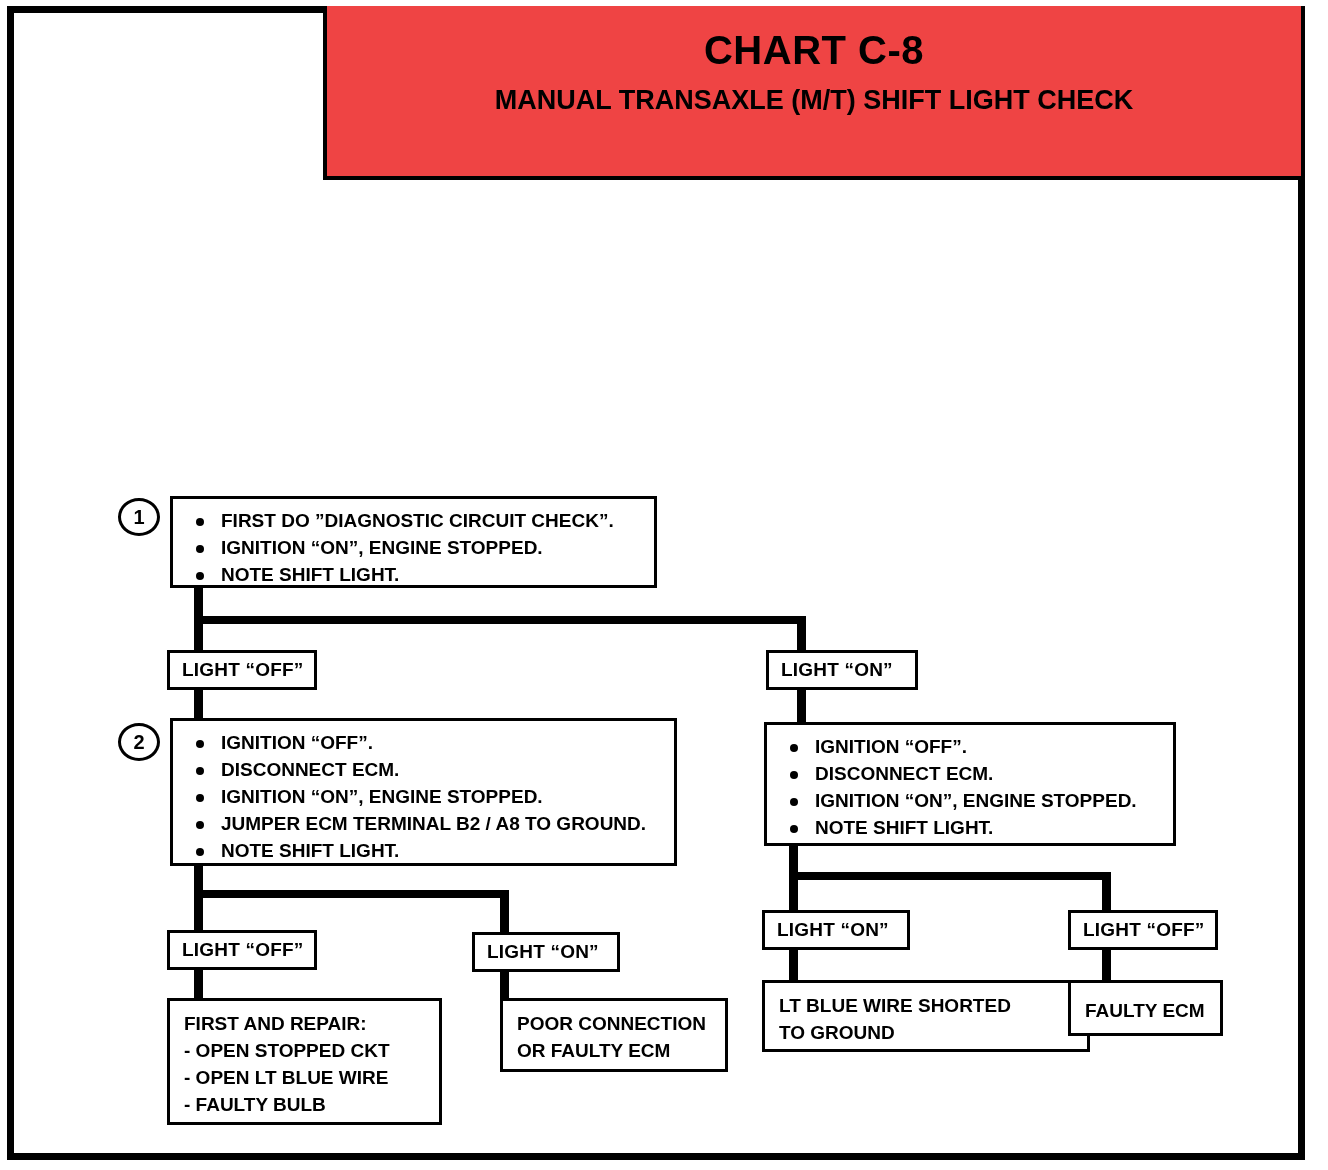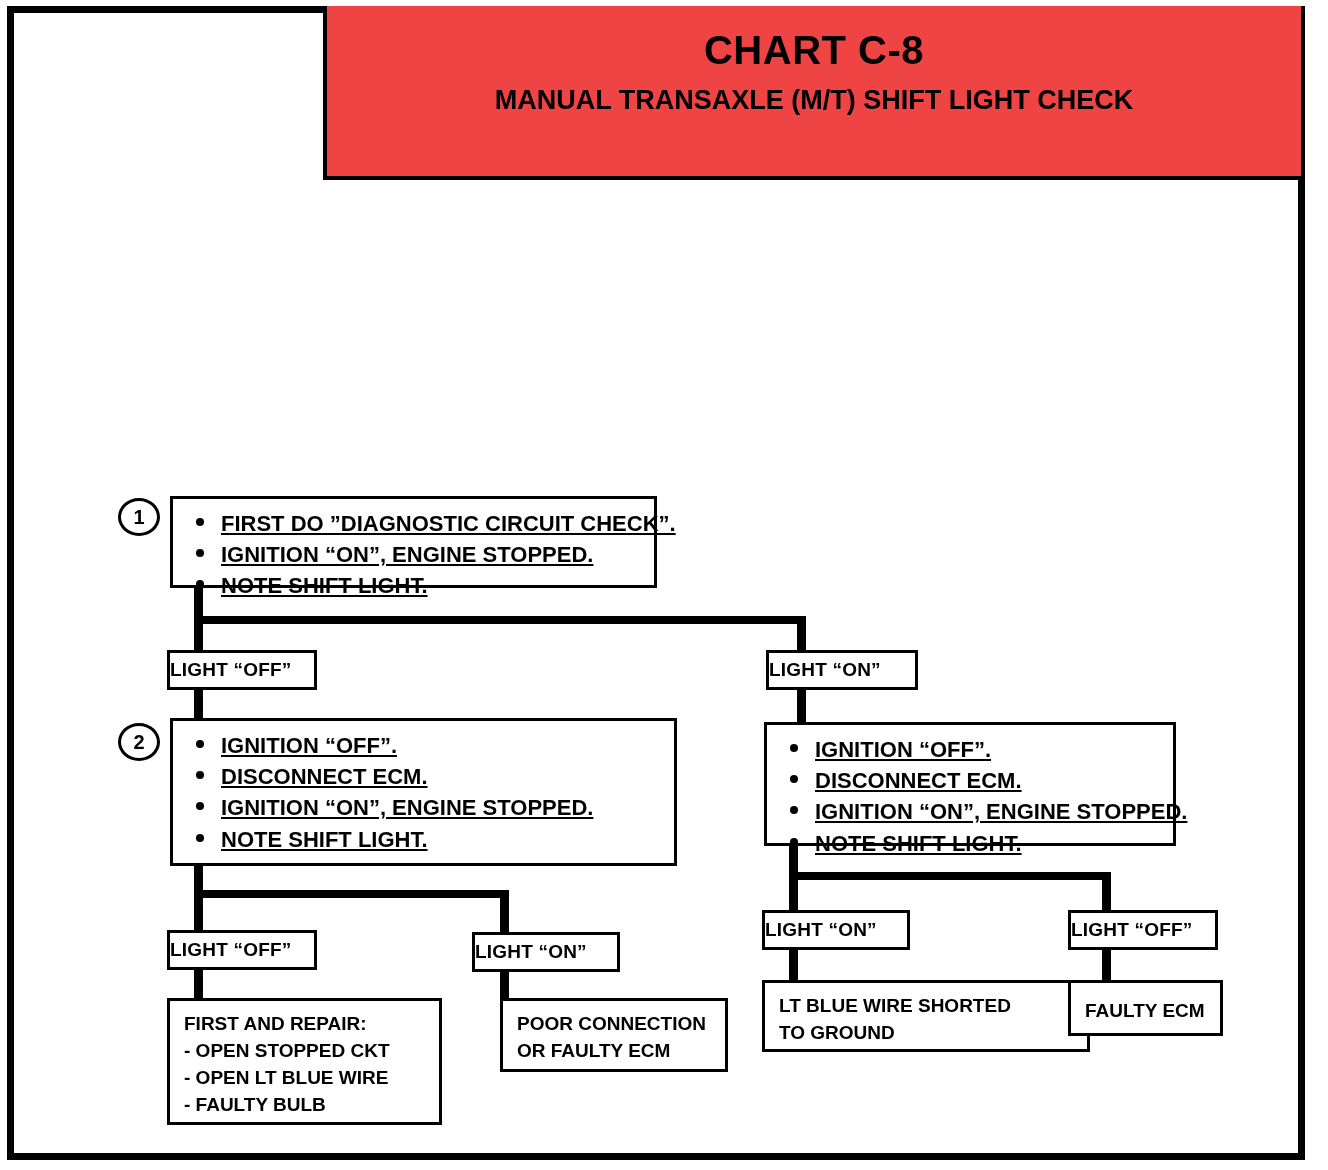--- a/index.html
+++ b/index.html
@@ -66,43 +66,42 @@
     font-weight: bold;
   }
   .step-box {
     border-width: 3px;
     padding: 9px 10px 9px 14px;
   }
   .label-box {
     border-width: 3px;
     display: flex;
     align-items: center;
-    padding-left: 0;
+    padding-left: 12px;
     font-size: 19px;
     letter-spacing: 0.2px;
   }
   .result-box {
     border-width: 3px;
     padding: 10px 10px 8px 14px;
     font-size: 19px;
     line-height: 1.42;
   }
 
   ul.bullets {
     list-style: none;
     margin: 0;
     padding: 0;
   }
   ul.bullets li {
     position: relative;
     padding-left: 34px;
-    font-size: 22px;
+    font-size: 19px;
     line-height: 1.42;
     white-space: nowrap;
-    text-decoration: underline;
   }
   ul.bullets li::before {
     content: "";
     position: absolute;
     left: 9px;
     top: 10px;
     width: 8px;
     height: 8px;
     background: #000;
     border-radius: 50%;
@@ -188,20 +187,21 @@
   </div>
 
   <div class="step-circle" style="left:118px; top:723px;">
     <span>2</span>
   </div>
   <div class="node step-box" style="left:170px; top:718px; width:507px; height:148px;">
     <ul class="bullets">
       <li>IGNITION “OFF”.</li>
       <li>DISCONNECT ECM.</li>
       <li>IGNITION “ON”, ENGINE STOPPED.</li>
+      <li>JUMPER ECM TERMINAL B2 / A8 TO GROUND.</li>
       <li>NOTE SHIFT LIGHT.</li>
     </ul>
   </div>
 
   <div class="node step-box" style="left:764px; top:722px; width:412px; height:124px;">
     <ul class="bullets">
       <li>IGNITION “OFF”.</li>
       <li>DISCONNECT ECM.</li>
       <li>IGNITION “ON”, ENGINE STOPPED.</li>
       <li>NOTE SHIFT LIGHT.</li>

